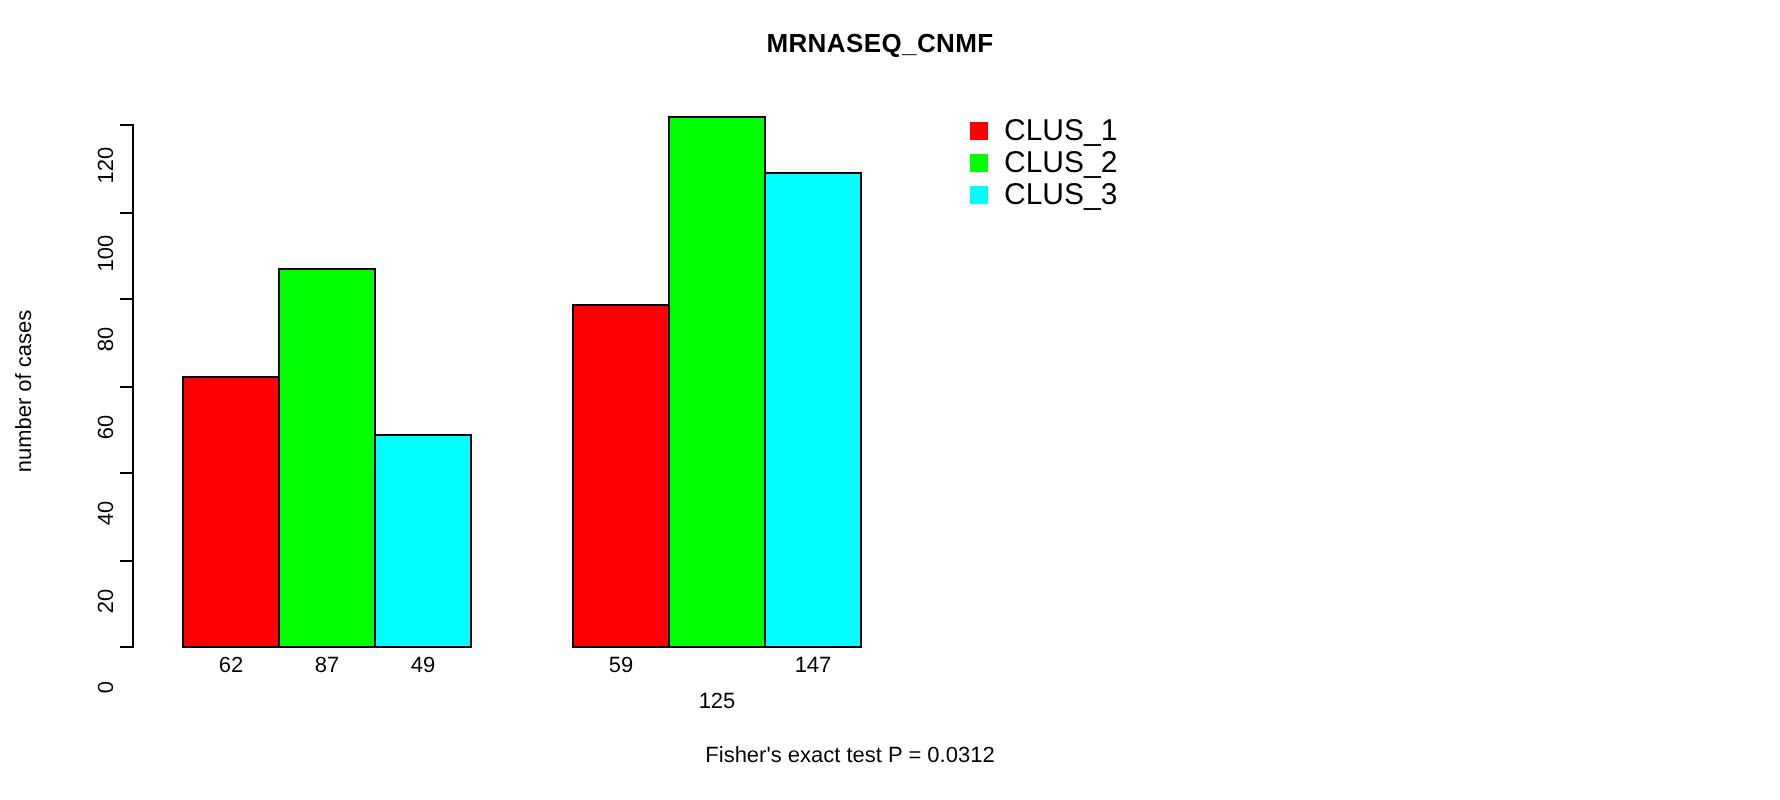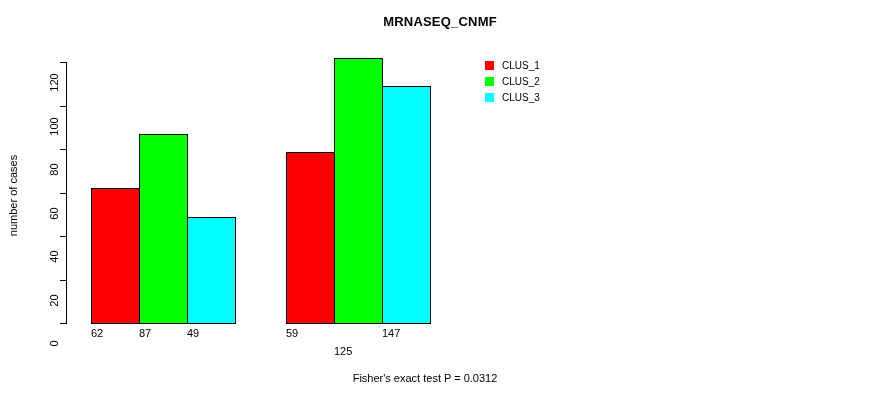--- a/index.html
+++ b/index.html
@@ -92,21 +92,21 @@
   
   .bar {
     position: absolute;
     box-sizing: border-box;
     border: 1px solid #000000;
   }
   .bar-value-label {
     position: absolute;
     font-size: 11px;
     line-height: 11px;
-    text-align: left;
+    text-align: center;
     white-space: nowrap;
   }
   .group-label {
     position: absolute;
     font-size: 11px;
     line-height: 12px;
     text-align: center;
     white-space: nowrap;
   }
 
@@ -123,21 +123,21 @@
     margin-bottom: 1px;
   }
   .legend-swatch {
     width: 11px;
     height: 11px;
     box-sizing: border-box;
     border: 1px solid #ffffff;
     margin-right: 7px;
   }
   .legend-label {
-    font-size: 10px;
+    font-size: 15px;
     line-height: 11px;
     white-space: nowrap;
   }
 
   
   #footer-note {
     position: absolute;
     left: 0;
     top: 372px;
     width: 890px;

